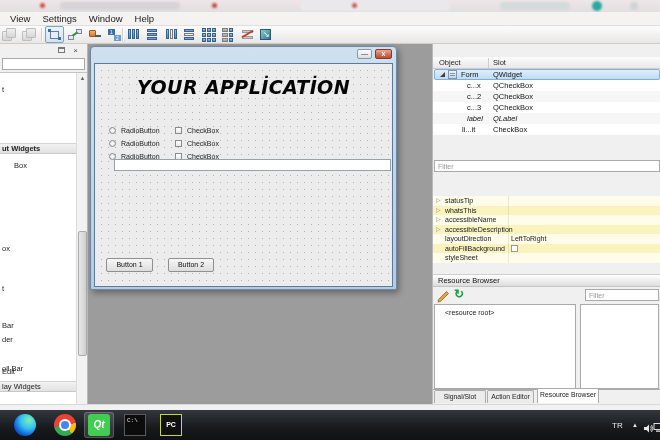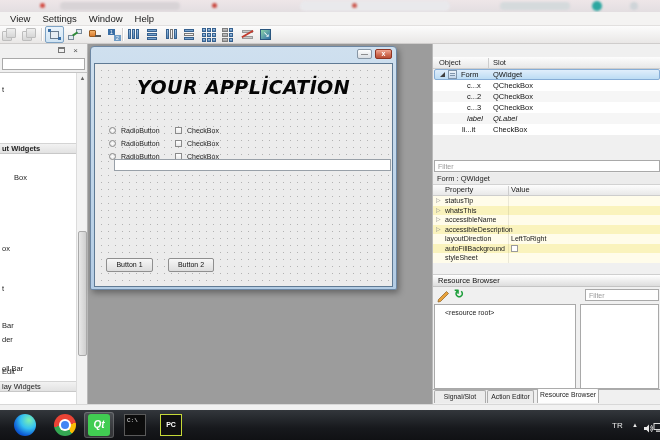--- a/index.html
+++ b/index.html
@@ -217,21 +217,21 @@
 
   <div id="sidebar" class="abs">
     <span class="sb-btn" style="left:56px;">
       <i style="display:inline-block;width:7px;height:6px;border:1px solid #777;border-top-width:2px;"></i>
     </span>
     <span class="sb-btn" style="left:70px;">×</span>
     <input id="sb-filter" style="">
     <div id="sb-list">
       <div class="sb-frag" style="top:12px;">t</div>
       <div class="sb-header" style="top:70px;font-weight:bold;">ut Widgets</div>
-      <div class="sb-frag" style="top:100px;padding-left:12px;">Box</div>
+      <div class="sb-frag" style="top:88px;padding-left:12px;">Box</div>
       <div class="sb-frag" style="top:171px;">ox</div>
       <div class="sb-frag" style="top:211px;">t</div>
       <div class="sb-frag" style="top:251px;margin-top:40px;">oll Bar</div>
       <div class="sb-frag" style="top:248px;">Bar</div>
       <div class="sb-frag" style="top:262px;">der</div>
       <div class="sb-frag" style="top:294px;">Edit</div>
       <div class="sb-header" style="top:308px;">lay Widgets</div>
       <div id="sb-scroll">
         <div class="sb-arrow" style="top:0;">▲</div>
         <div id="sb-thumb"></div>
@@ -311,26 +311,20 @@
     <div class="oi-row" style="top:69px;background:#f6f6f6;font-style:italic;">
       <span style="position:absolute;left:34px;">label</span>
       <span class="cls">QLabel</span>
     </div>
     <div class="oi-row" style="top:80px;background:#fff;">
       <span style="position:absolute;left:29px;">li...it</span>
       <span class="cls">CheckBox</span>
     </div>
 
     <input class="pe-filter" style="position: absolute; left: 1px; top: 116px; width: 226px; height: 12px;" placeholder="Filter">
-    <div id="pe-objbar" style="top:129px;">Form : QWidget</div>
-    <div class="col-header" style="top:141px;height:11px;line-height:10px;">
-      <span style="position:absolute;left:12px;">Property</span>
-      <span style="position:absolute;left:78px;">Value</span>
-      <i style="position:absolute;left:75px;top:1px;width:1px;height:9px;background:#cdcdcd;"></i>
-    </div>
 
     <div class="pe-row pe-light" style="top:152px;">
       <span class="pexp">▷</span>
       <span class="pname">statusTip</span>
       <i class="pe-coldiv"></i>
     </div>
     <div class="pe-row pe-dark" style="top:161.5px;">
       <span class="pexp">▷</span>
       <span class="pname">whatsThis</span>
       <i class="pe-coldiv"></i>

